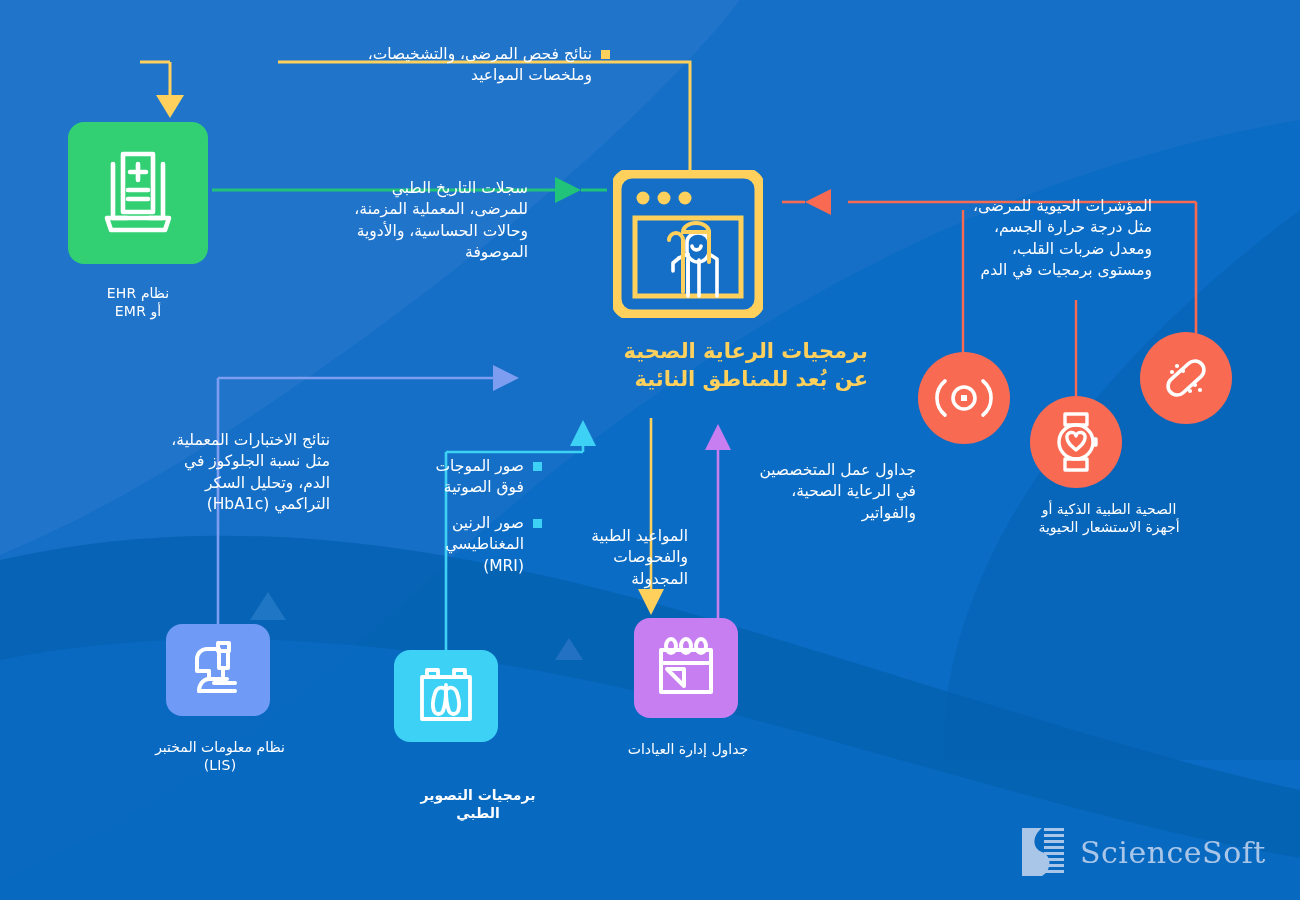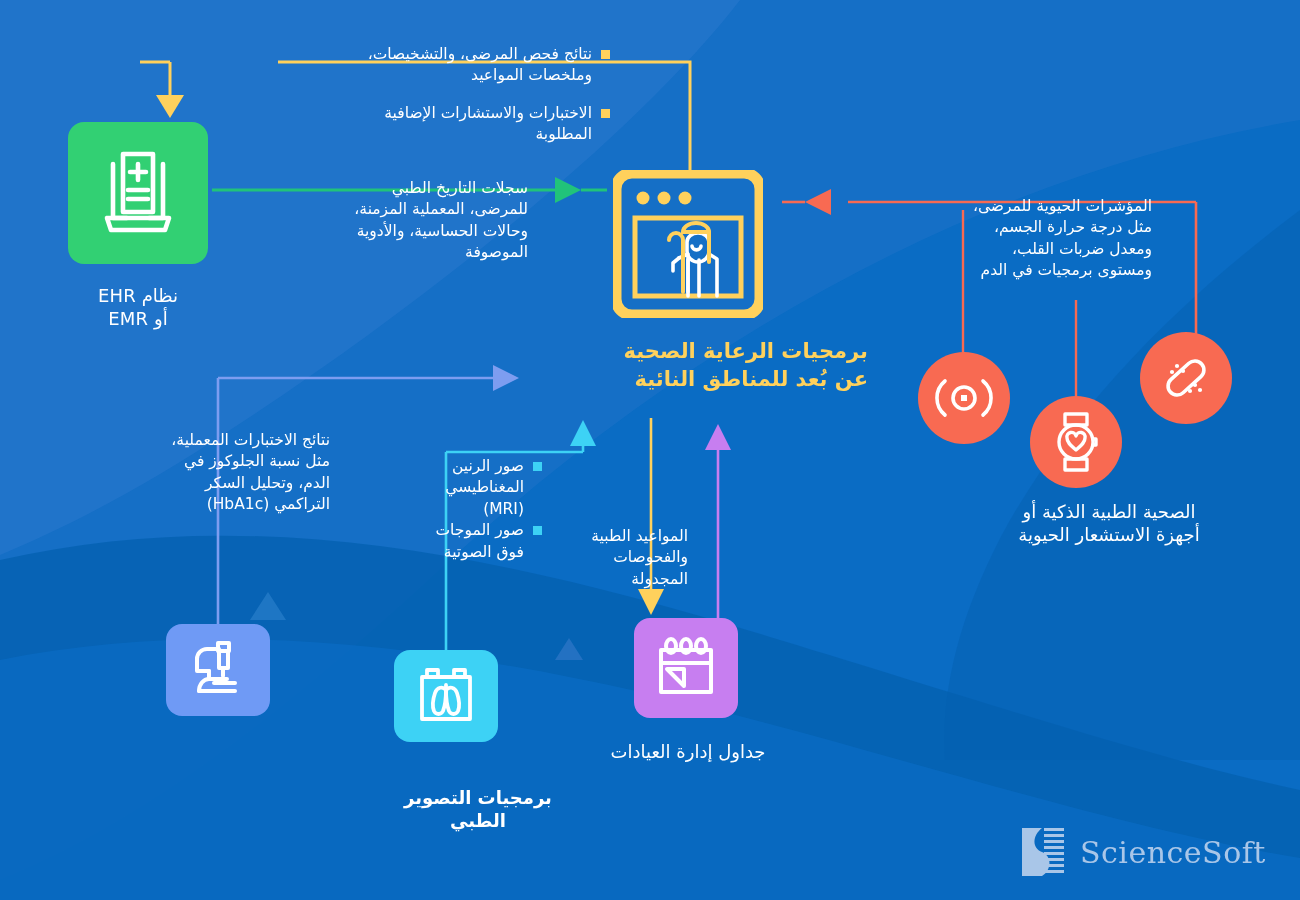--- a/index.html
+++ b/index.html
@@ -19,21 +19,21 @@
     color:#ffffff;
     font-size:15.5px;
     line-height:1.38;
     text-align:right;
     direction:rtl;
     white-space:pre-line;
   }
 
   
   .caption{
-    color:#ffffff;font-size:18px;line-height:1.3;text-align:center;
+    color:#ffffff;font-size:14px;line-height:1.3;text-align:center;
     direction:rtl;white-space:pre-line;letter-spacing:.2px;
   }
 
   
   .hub-title{
     color:#ffd15c;font-size:21px;font-weight:bold;line-height:1.32;
     text-align:right;direction:rtl;white-space:pre-line;
   }
 
   
@@ -178,20 +178,22 @@
         <path d="M36,29 l0,8"></path>
         <path d="M10,20 a10,10 0 0 1 10,-10 l12,0"></path>
         <path d="M10,20 l0,12 l12,0"></path>
         <path d="M22,32 l0,8"></path>
         <path d="M12,52 a10,12 0 0 1 10,-12 l18,0"></path>
         <path d="M12,52 l36,0"></path>
         <path d="M27,44 l21,0"></path>
       </g>
     </svg>
   </div>
+  <div class="layer caption" style="left:88px;top:738px;width:264px;">نظام معلومات المختبر
+(LIS)</div>
 
   <div class="tile" style="left:394px;top:650px;width:104px;height:92px;background:#3dd2f5;">
     <svg width="62" height="62" viewBox="0 0 62 62">
       <g stroke="#ffffff" stroke-width="3.8" fill="none" stroke-linejoin="round" stroke-linecap="round">
         <rect x="7" y="12" width="48" height="42"></rect>
         <rect x="12" y="5" width="11" height="7"></rect>
         <rect x="39" y="5" width="11" height="7"></rect>
         <path d="M31,20 l0,12"></path>
         <path d="M31,25 c-3,-4 -9,-3 -11,3 c-2,6 -3,13 -1,18 c2,4 7,4 9,0 c2,-5 3,-14 3,-21"></path>
         <path d="M31,25 c3,-4 9,-3 11,3 c2,6 3,13 1,18 c-2,4 -7,4 -9,0 c-2,-5 -3,-14 -3,-21"></path>
@@ -250,65 +252,63 @@
         <circle cx="38" cy="36" r="2.1"></circle>
           <circle cx="43" cy="41" r="2.1"></circle>
         <circle cx="33" cy="42" r="2.1"></circle>
       </g>
     </svg>
   </div>
   <div class="layer caption" style="left:930px;top:500px;width:358px;">الصحية الطبية الذكية أو
 أجهزة الاستشعار الحيوية</div>
 
   <div class="layer" style="left:230px;top:44px;width:380px;">
-    <div class="bullet-row" style="margin-bottom:16px;">
+    <div class="bullet-row" style="margin-bottom:29px;">
       <div class="bullet-sq" style="background:#ffd15c;"></div>
       <div class="txt bullet-txt">نتائج فحص المرضى، والتشخيصات،
 وملخصات المواعيد</div>
     </div>
-    <div class="bullet-row">
-      <div class="bullet-sq" style="background:#ffd15c;"></div>
-      <div class="txt bullet-txt">الاختبارات والاستشارات الإضافية
-المطلوبة</div>
-    </div>
   </div>
 
   <div class="layer txt" style="left:228px;top:178px;width:300px;">سجلات التاريخ الطبي
 للمرضى، المعملية المزمنة،
 وحالات الحساسية، والأدوية
 الموصوفة</div>
 
   <div class="layer txt" style="left:852px;top:196px;width:300px;">المؤشرات الحيوية للمرضى،
 مثل درجة حرارة الجسم،
 ومعدل ضربات القلب،
 ومستوى برمجيات في الدم</div>
 
   <div class="layer txt" style="left:76px;top:430px;width:254px;">نتائج الاختبارات المعملية،
 مثل نسبة الجلوكوز في
 الدم، وتحليل السكر
 التراكمي (HbA1c)</div>
 
   <div class="layer" style="left:358px;top:456px;width:184px;">
+    <div class="bullet-row" style="margin-bottom:14px;">
+      <div class="bullet-sq" style="background:#3dd2f5;"></div>
+      <div class="txt bullet-txt">صور الموجات
+فوق الصوتية</div>
+    </div>
     <div class="bullet-row">
       <div class="bullet-sq" style="background:#3dd2f5;"></div>
       <div class="txt bullet-txt">صور الرنين
 المغناطيسي
 (MRI)</div>
     </div>
-    <div class="bullet-row" style="margin-bottom:14px;">
-      <div class="bullet-sq" style="background:#3dd2f5;"></div>
-      <div class="txt bullet-txt">صور الموجات
-فوق الصوتية</div>
-    </div>
   </div>
 
   <div class="layer txt" style="left:540px;top:484px;width:148px;margin-top:42px;">المواعيد الطبية
 والفحوصات
 المجدولة</div>
 
+  <div class="layer txt" style="left:694px;top:460px;width:222px;">جداول عمل المتخصصين
+في الرعاية الصحية،
+والفواتير</div>
 
   <div class="logo-wrap" style="left:1020px;top:826px;">
     <svg width="46" height="52" viewBox="0 0 46 52">
       <path d="M2,2 L22,2 C12,10 12,22 22,26 C32,30 32,44 22,50 L2,50 Z" fill="#a9c6e8"></path>
       <g fill="#a9c6e8">
         <rect x="24" y="2" width="20" height="3"></rect>
         <rect x="24" y="8" width="20" height="3"></rect>
         <rect x="24" y="14" width="20" height="3"></rect>
         <rect x="24" y="20" width="20" height="3"></rect>
         <rect x="24" y="26" width="20" height="3"></rect>

